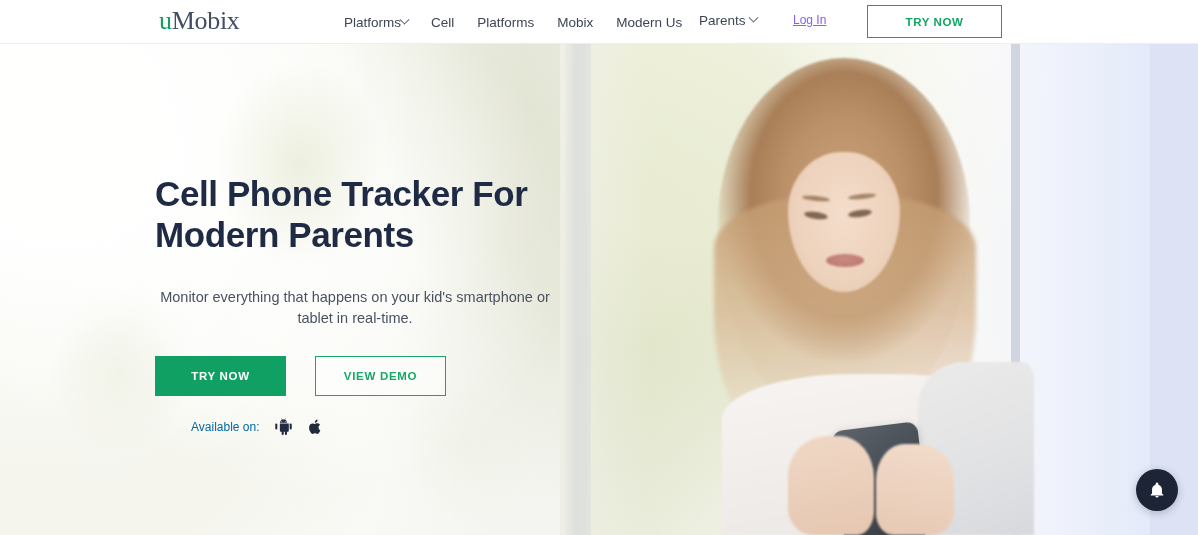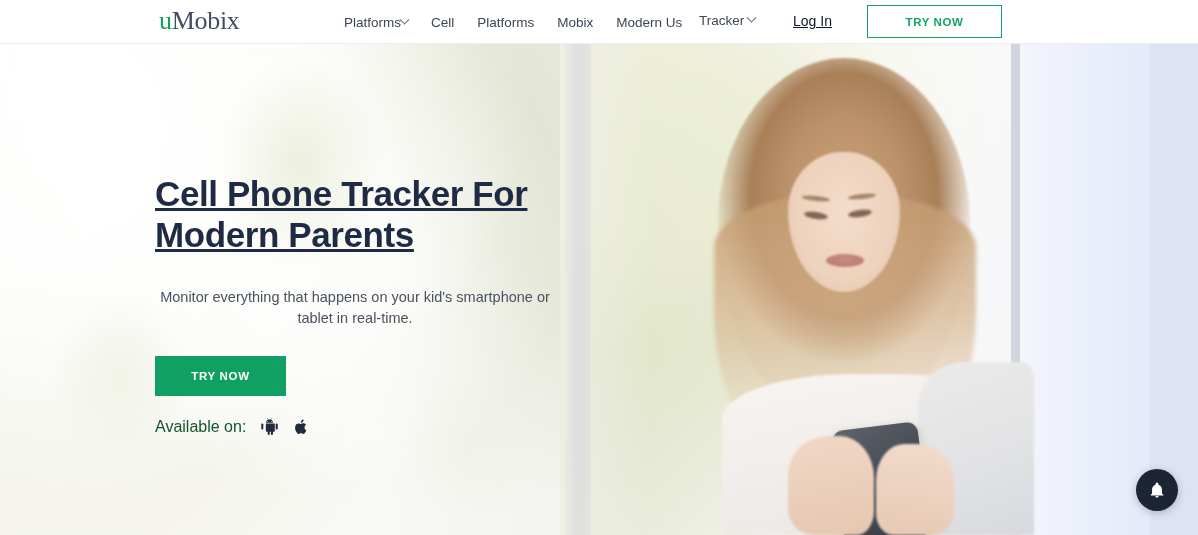--- a/index.html
+++ b/index.html
@@ -46,21 +46,21 @@
     border-bottom: 1.4px solid #5a6475;
     transform: rotate(45deg) translate(-2px,-2px);
   }
   .lang {
     position: absolute; left: 699px; top: 13px;
     font-size: 13.5px; color: #3d4655;
     display: flex; align-items: center; gap: 4px; cursor: pointer;
   }
   .login {
     position: absolute; left: 793px; top: 13px;
-    font-size: 14px; color: #0f172a; cursor: pointer; text-decoration: underline;
+    font-size: 12px; color: #8b5cf6; cursor: pointer; text-decoration: underline;
   }
   .btn-header-try {
     position: absolute; left: 867px; top: 5px;
     width: 135px; height: 33px;
     border: 1.5px solid #13a463; background: #ffffff;
     color: #13a463; font-size: 11.5px; font-weight: bold;
     letter-spacing: 0.6px;
     display: flex; align-items: center; justify-content: center;
     cursor: pointer;
   }
@@ -206,21 +206,21 @@
   .photo .haze {
     position: absolute; top: 0; left: 0; width: 90px; height: 491px;
     background: linear-gradient(90deg, rgba(240,240,232,0.85), rgba(255,255,255,0));
   }
 
   
   .hero-copy { position: absolute; left: 155px; top: 0; width: 430px; z-index: 20; }
   .headline {
     position: absolute; top: 129px; left: 0; width: 420px;
     font-size: 35px; line-height: 41px; font-weight: bold;
-    color: #1f2a44; letter-spacing: -0.4px; text-decoration: underline;
+    color: #1f2a44; letter-spacing: -0.4px;
   }
   .subtitle {
     position: absolute; top: 243px; left: 0; width: 400px;
     font-size: 14.5px; line-height: 21px; color: #4a5260; text-align: center;
   }
   .cta-row { position: absolute; top: 312px; left: 0; display: flex; gap: 29px; }
   .btn-try {
     width: 131px; height: 40px;
     background: #11a063; color: #ffffff;
     font-size: 11.5px; font-weight: bold; letter-spacing: 0.7px;
@@ -232,21 +232,21 @@
     background: rgba(255,255,255,0.45);
     border: 1.5px solid #17a768; color: #17a768;
     font-size: 11.5px; font-weight: bold; letter-spacing: 0.7px;
     display: flex; align-items: center; justify-content: center;
     cursor: pointer;
   }
   .available {
     position: absolute; top: 373px; left: 0;
     display: flex; align-items: center; gap: 14px;
   }
-  .available-label { font-size: 16px; color: #14532d; }
+  .available-label { font-size: 12px; color: #0369a1; margin-left: 36px; }
   .store-icon { display: flex; align-items: center; }
   .store-icon svg { display: block; }
 
   
   .bell-fab {
     position: absolute; right: 20px; bottom: 24px;
     width: 42px; height: 42px; border-radius: 50%;
     background: #1d2436;
     display: flex; align-items: center; justify-content: center;
     cursor: pointer; z-index: 60;
@@ -277,21 +277,21 @@
       </div>
       <div class="nav-item">
         <span>Mobix</span>
       </div>
       <div class="nav-item">
         <span>Modern Us</span>
       </div>
     </nav>
 
     <div class="lang">
-      <span>Tracker</span>
+      <span>Parents</span>
       <span class="chev"></span>
     </div>
 
     <div class="login">Log In</div>
 
     <div class="btn-header-try">TRY NOW</div>
   </div>
 
   <div class="hero">
 
@@ -322,20 +322,21 @@
 
       <div class="haze"></div>
     </div>
 
     <div class="hero-copy">
       <h1 class="headline">Cell Phone Tracker For Modern Parents</h1>
       <p class="subtitle">Monitor everything that happens on your kid's smartphone or tablet in real-time.</p>
 
       <div class="cta-row">
         <div class="btn-try">TRY NOW</div>
+        <div class="btn-demo">VIEW DEMO</div>
       </div>
 
       <div class="available">
         <span class="available-label">Available on:</span>
 
         <span class="store-icon">
           <svg width="19" height="20" viewBox="0 0 24 24" fill="#222b3e">
             <path d="M5.3 7.6h13.4v9.1a1.2 1.2 0 0 1-1.2 1.2h-1.1v2.9a1.3 1.3 0 0 1-2.6 0v-2.9h-1.5v2.9a1.3 1.3 0 0 1-2.6 0v-2.9H8.6a1.2 1.2 0 0 1-1.2-1.2V7.6H5.3z"></path>
             <rect x="1.6" y="7.6" width="2.6" height="7.6" rx="1.3"></rect>
             <rect x="19.8" y="7.6" width="2.6" height="7.6" rx="1.3"></rect>

